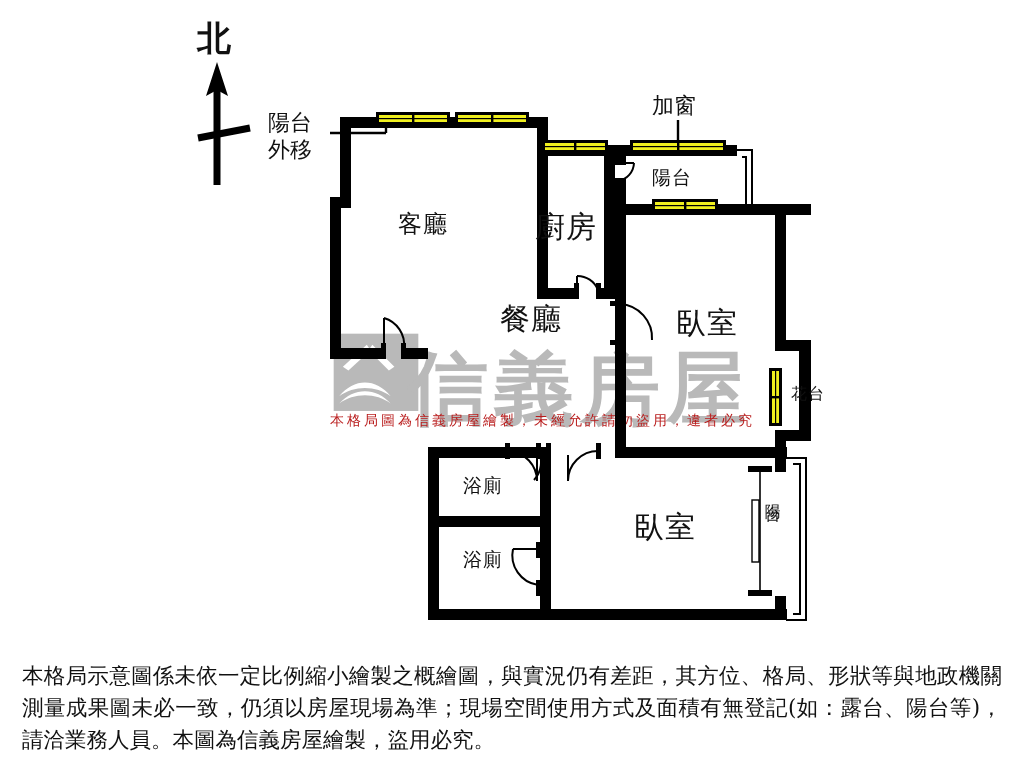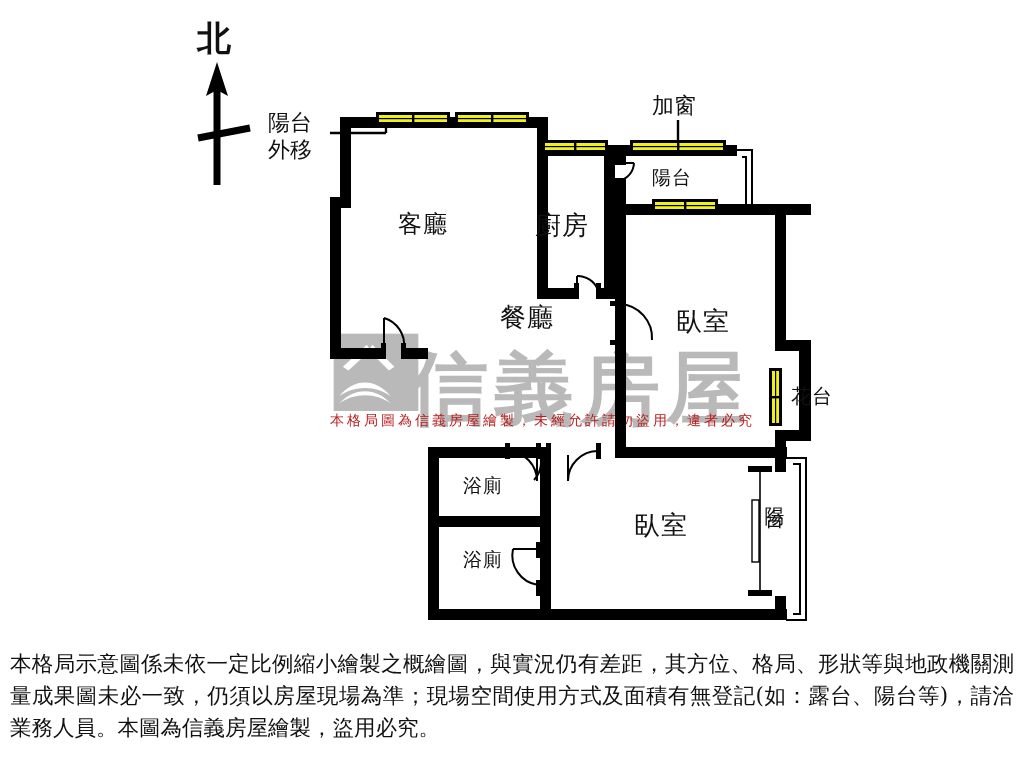--- a/index.html
+++ b/index.html
@@ -14,23 +14,23 @@
   .svg-layer{position:absolute;left:0;top:0;width:1024px;height:768px;}
   .room-label{
     position:absolute;
     font-family:"DejaVu Serif","Liberation Serif",serif;
     color:#111111;
     white-space:nowrap;
     line-height:1;
     font-weight:400;
   }
   .lbl-xl{font-size:24px;letter-spacing:1px;}
-  .lbl-lg{font-size:26px;letter-spacing:1px;}
+  .lbl-lg{font-size:30px;letter-spacing:1px;}
   .lbl-md{font-size:19px;letter-spacing:1px;}
-  .lbl-sm{font-size:20px;letter-spacing:1px;}
+  .lbl-sm{font-size:16px;letter-spacing:1px;}
   .lbl-vert{writing-mode:vertical-rl;text-orientation:upright;line-height:1.05;}
   .lbl-two{line-height:1.18;text-align:left;}
   .compass-label{
     position:absolute;
     font-family:"DejaVu Serif","Liberation Serif",serif;
     font-size:34px;color:#111;font-weight:700;
   }
   .callout-label{
     position:absolute;
     font-family:"DejaVu Serif","Liberation Serif",serif;
@@ -55,21 +55,21 @@
   #wm-logo{position:absolute;left:330px;top:330px;width:92px;height:92px;}
   #disclaimer{
     position:absolute;left:10px;top:648px;width:1004px;
     font-family:"DejaVu Serif","Liberation Serif",serif;
     font-size:21.5px;
     line-height:1.48;
     color:#111;
     letter-spacing:0px;
     text-align:justify;
   }
-  #disclaimer p{margin:0;}
+  #disclaimer p{margin:12px;}
 </style>
 </head>
 <body>
 
 <div id="plan-root">
 
   <div id="watermark">
     <svg id="wm-logo" viewBox="0 0 100 100">
       <rect x="4" y="4" width="92" height="84" fill="#b9b9b9"></rect>
       <path d="M14 40 L40 16 L44 22 L20 44 Z" fill="#ffffff"></path>

